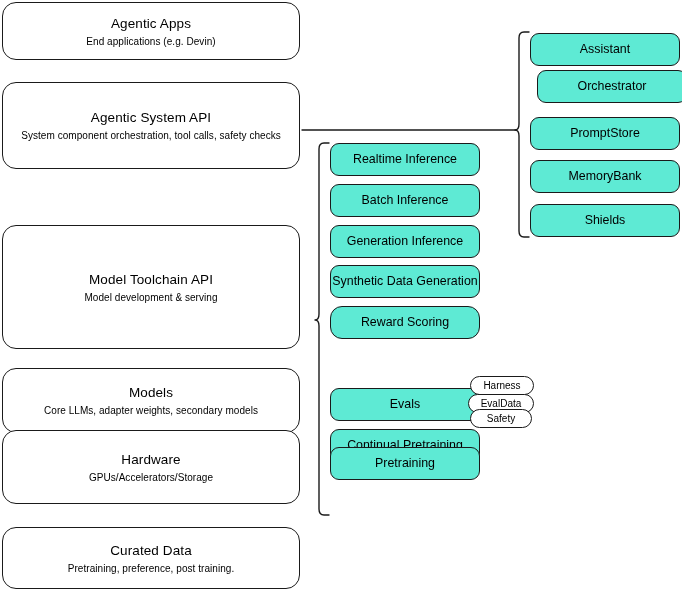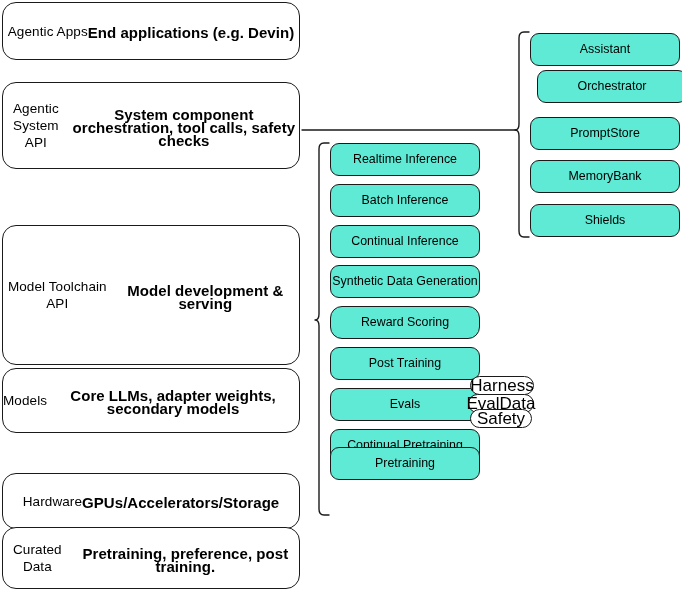--- a/index.html
+++ b/index.html
@@ -24,39 +24,38 @@
   }
 
   
   .box {
     position: absolute;
     box-sizing: border-box;
     border: 1.4px solid #1a1a1a;
     border-radius: 14px;
     background: #ffffff;
     display: flex;
-    flex-direction: row;
+    flex-direction: column;
     align-items: center;
     justify-content: center;
     text-align: center;
   }
 
   .layer-title {
     font-size: 13.5px;
     line-height: 17px;
     color: #000;
     letter-spacing: 0.1px;
   }
   .layer-sub {
-    font-size: 15px;
+    font-size: 10px;
     line-height: 13px;
     color: #000;
     margin-top: 3px;
     letter-spacing: 0.05px;
-    font-weight: bold;
   }
 
   
   .layer-box {
     left: 2px;
     width: 298px;
   }
 
   
   .chip {
@@ -79,21 +78,21 @@
   
   .pill {
     position: absolute;
     box-sizing: border-box;
     border: 1.3px solid #1a1a1a;
     border-radius: 999px;
     background: #ffffff;
     display: flex;
     align-items: center;
     justify-content: center;
-    font-size: 17px;
+    font-size: 10px;
     line-height: 13px;
     color: #000;
     z-index: 6;
   }
 
   
   #wires {
     position: absolute;
     left: 0; top: 0;
     width: 682px;
@@ -142,63 +141,60 @@
   <div class="box layer-box" style="top:2px; height:58px;">
     <div class="layer-title">Agentic Apps</div>
     <div class="layer-sub">End applications (e.g. Devin)</div>
   </div>
 
   <div class="box layer-box" style="top:82px; height:87px;">
     <div class="layer-title">Agentic System API</div>
     <div class="layer-sub">System component orchestration, tool calls, safety checks</div>
   </div>
 
-  <div class="box layer-box" style="top:225px; height:140px;">
+  <div class="box layer-box" style="top:225px; height:124px;">
     <div class="layer-title">Model Toolchain API</div>
     <div class="layer-sub">Model development &amp; serving</div>
   </div>
 
   <div class="box layer-box" style="top:368px; height:65px;">
     <div class="layer-title">Models</div>
     <div class="layer-sub">Core LLMs, adapter weights, secondary models</div>
   </div>
 
-  <div class="box layer-box" style="top:473px; height:56px;">
+  <div class="box layer-box" style="top:430px; height:74px;">
     <div class="layer-title">Hardware</div>
     <div class="layer-sub">GPUs/Accelerators/Storage</div>
   </div>
 
   <div class="box layer-box" style="top:527px; height:62px;">
     <div class="layer-title">Curated Data</div>
     <div class="layer-sub">Pretraining, preference, post training.</div>
   </div>
 
   <div class="chip chip-mid" style="top:143px;">
     <span>Realtime Inference</span>
   </div>
 
   <div class="chip chip-mid" style="top:184px;">
     <span>Batch Inference</span>
   </div>
 
   <div class="chip chip-mid" style="top:225px;">
-    <span>Continual Inference</span>
+    <span>Generation Inference</span>
   </div>
 
   <div class="chip chip-mid" style="top:265px;">
     <span>Synthetic Data Generation</span>
   </div>
 
   <div class="chip chip-mid" style="top:306px;border-radius:12px;">
     <span>Reward Scoring</span>
   </div>
 
-  <div class="chip chip-mid" style="top:347px;">
-    <span>Post Training</span>
-  </div>
 
   <div class="chip chip-mid" style="top:388px;">
     <span>Evals</span>
   </div>
 
   <div class="chip chip-mid" style="top:429px;">
     <span>Continual Pretraining</span>
   </div>
 
   <div class="chip chip-mid" style="top:447px;">

